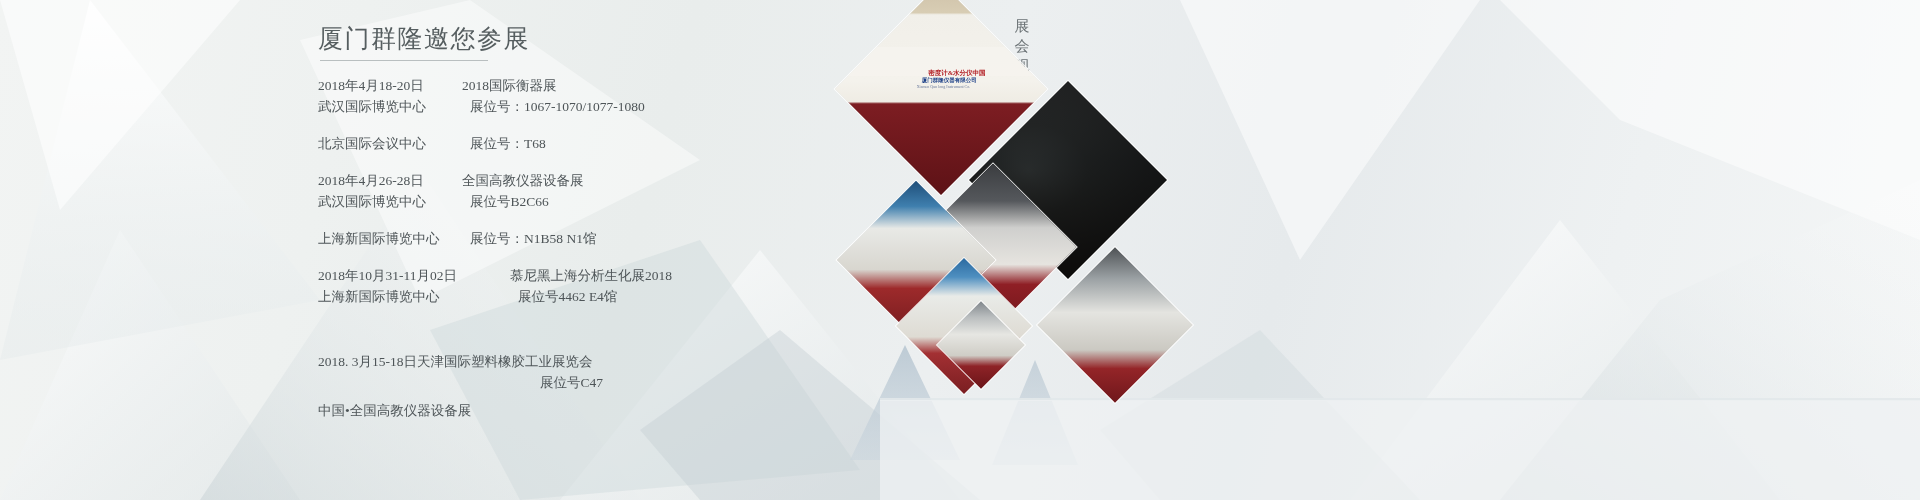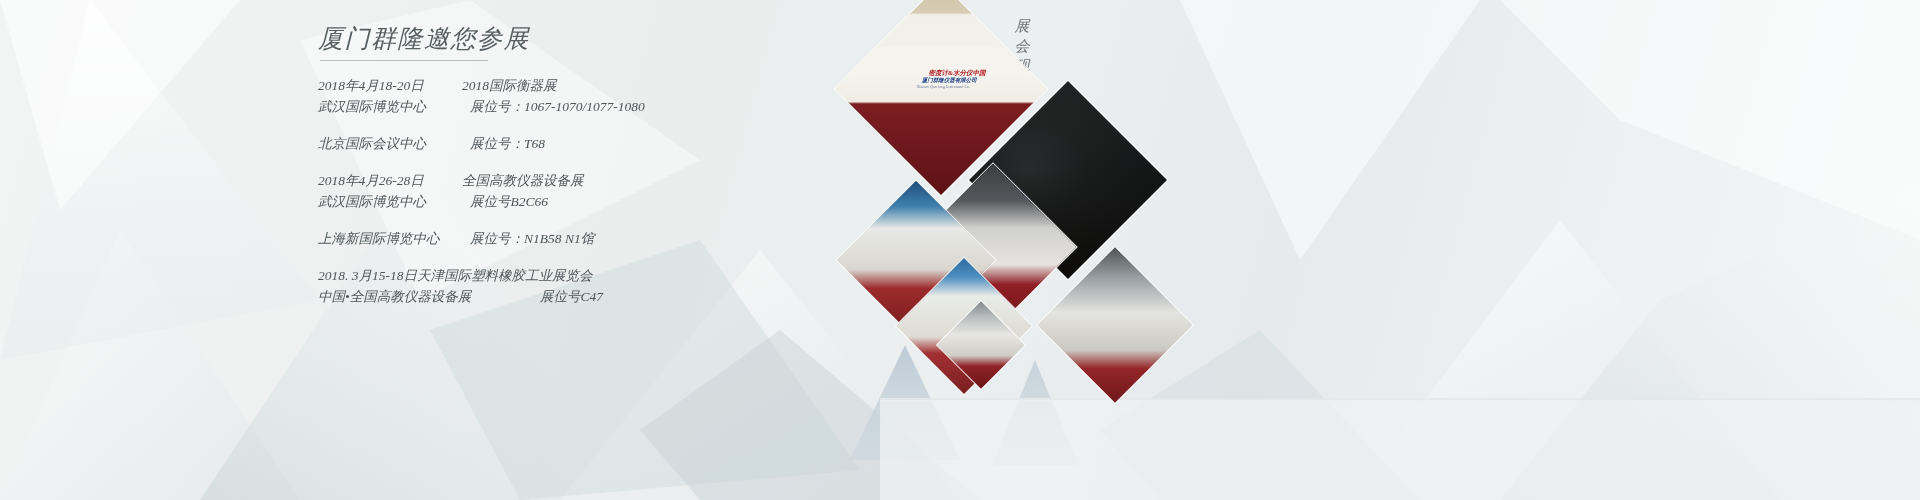--- a/index.html
+++ b/index.html
@@ -5,21 +5,20 @@
 <style>
   html,body{margin:0;padding:0;}
   body{
     width:1920px;height:500px;overflow:hidden;
     font-family:"Liberation Serif","DejaVu Serif",serif;
     background:#ffffff;
   }
   #stage{
     position:relative;width:1920px;height:500px;overflow:hidden;
     background:linear-gradient(105deg,#f2f4f3 0%,#eef1f0 18%,#e9edec 34%,#eceff0 50%,#e6eaec 66%,#eef1f2 82%,#f4f6f6 100%);
-    font-style:italic;
   }
 
   .poly{position:absolute;top:0;left:0;width:1920px;height:500px;}
 
   
   #textblock{
     position:absolute;left:318px;top:22px;width:470px;
     color:#4c5356;
   }
   #banner-title{
@@ -31,21 +30,21 @@
     width:168px;height:1px;background:#b9bfc0;margin:4px 0 14px 2px;
   }
   .entry{margin-bottom:16px;}
   .entry .row{
     display:flex;white-space:nowrap;line-height:21px;
     font-size:13.5px;color:#4e5558;gap:32px;
   }
   .entry .row .c1{width:112px;flex:0 0 auto;}
   .entry .row .c2{flex:0 0 auto;}
   .entry .row.indent .c2{padding-left:8px;}
-  .entry.single .row .c1{width:auto;}
+  .entry.single .row .c1{width:auto;margin-top:28px;}
 
   
   #vertical-label{
     position:absolute;left:1013px;top:16px;
     font-size:15px;color:#6a7174;letter-spacing:2px;
     line-height:20px;width:20px;text-align:center;
   }
   #vertical-label span{display:block;}
 
   
@@ -184,20 +183,30 @@
       </div>
     </div>
 
     <div class="entry">
       <div class="row indent">
         <span class="c1">上海新国际博览中心</span>
         <span class="c2">展位号：N1B58 N1馆</span>
       </div>
     </div>
 
+    <div class="entry">
+      <div class="row">
+        <span class="c1" style="width:160px">2018年10月31-11月02日</span>
+        <span class="c2">慕尼黑上海分析生化展2018</span>
+      </div>
+      <div class="row indent">
+        <span class="c1" style="width:160px">上海新国际博览中心</span>
+        <span class="c2">展位号4462 E4馆</span>
+      </div>
+    </div>
 
     <div class="entry single">
       <div class="row">
         <span class="c1">2018. 3月15-18日天津国际塑料橡胶工业展览会</span>
       </div>
       <div class="row">
         <span class="c1" style="width:190px">中国•全国高教仪器设备展</span>
         <span class="c2">展位号C47</span>
       </div>
     </div>

